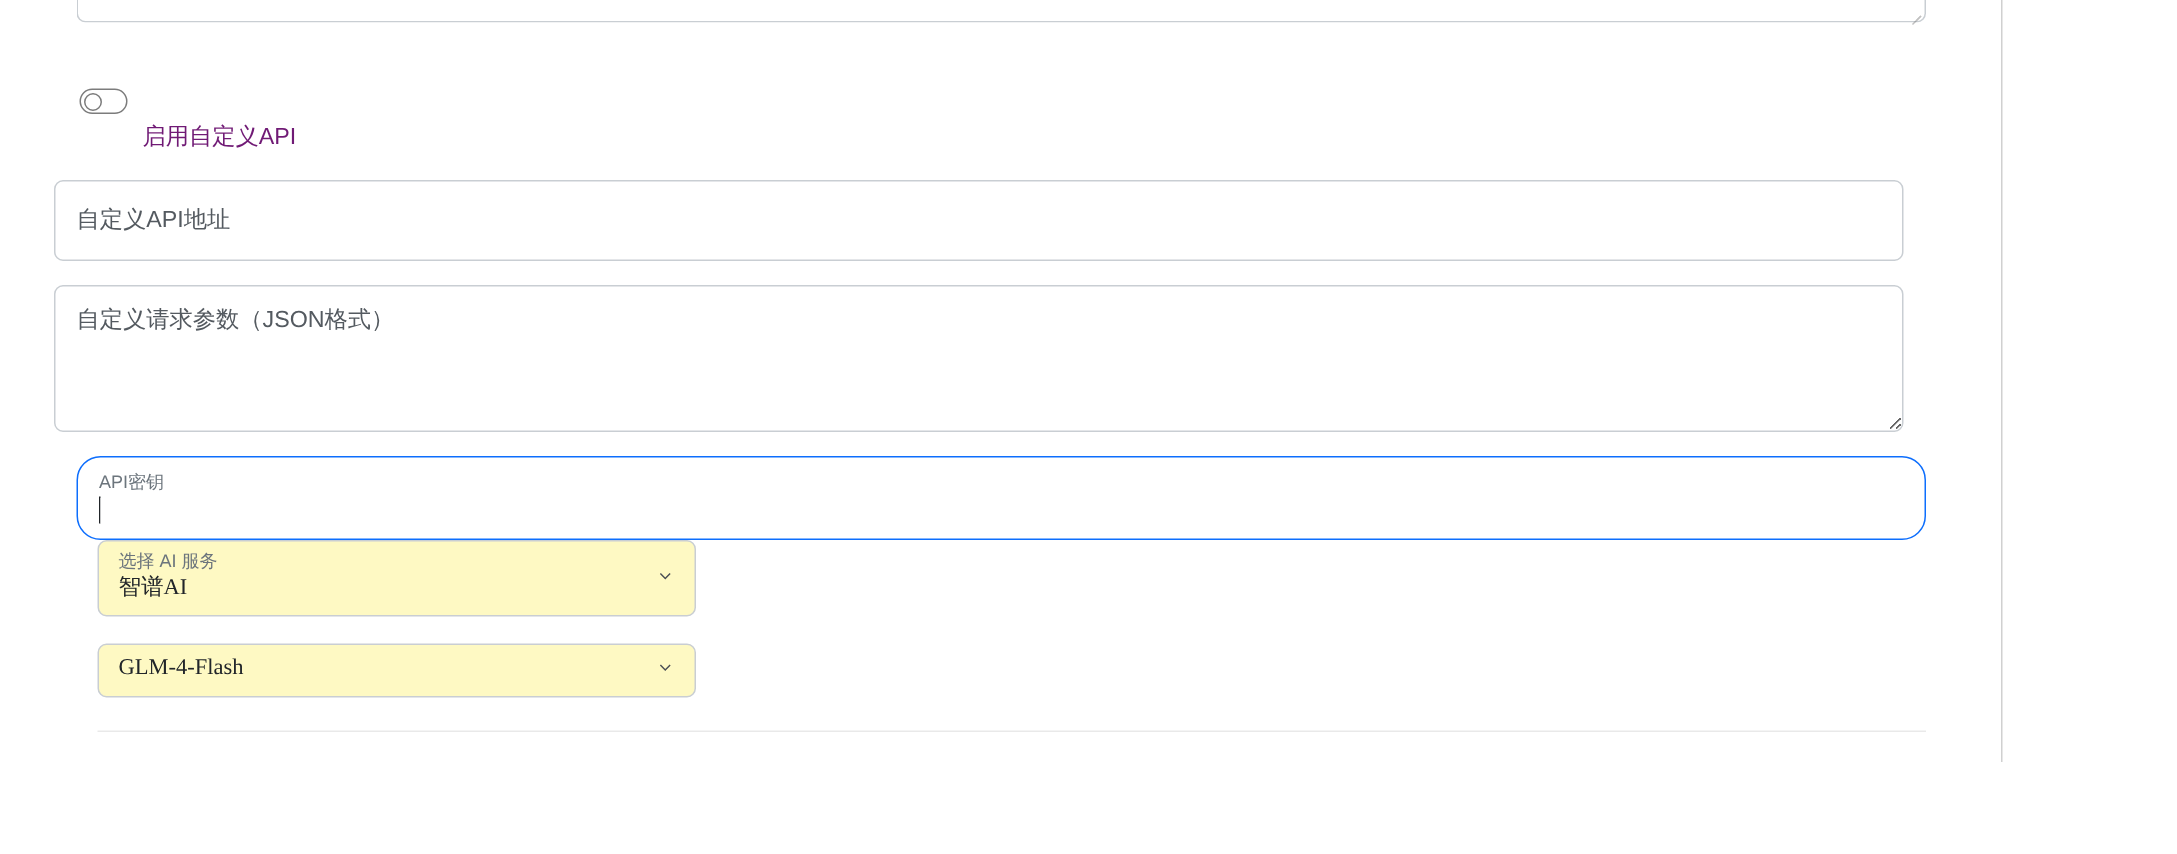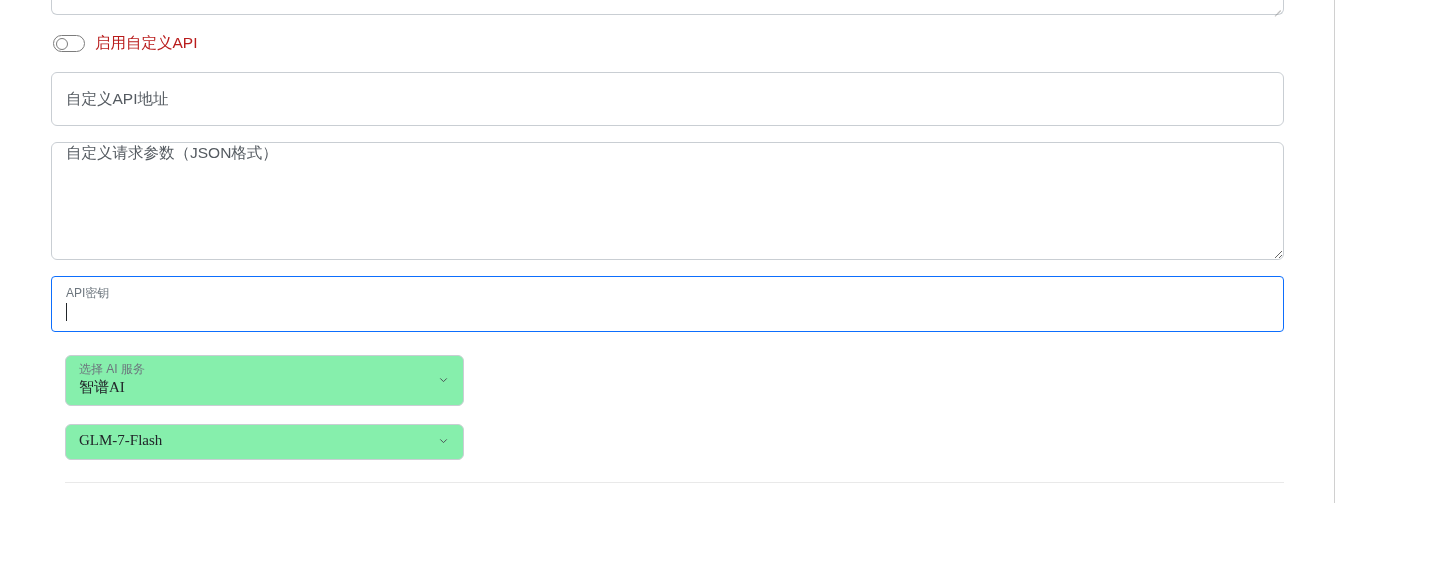--- a/index.html
+++ b/index.html
@@ -73,47 +73,48 @@
       left: 2px;
       top: 1.5px;
       width: 12px;
       height: 12px;
       border: 1px solid #7c7c7c;
       border-radius: 50%;
       background: #fff;
     }
     .toggle-label {
       font-size: 15.5px;
-      color: #b91c1c;
+      color: #701a75;
+      margin-top: 48px;
     }
     .text-input, .textarea-input {
       display: block;
-      margin: 0 50px 16px 51px;
+      margin: 0 50px 16px 36px;
       width: calc(100% - 101px);
       border: 1px solid #c9ced3;
       border-radius: 6px;
       padding: 17px 14px;
       font-size: 15.5px;
       color: #be185d;
       font-family: inherit;
       outline: none;
     }
     .text-input::placeholder, .textarea-input::placeholder {
       color: #545a60;
       opacity: 1;
     }
     .textarea-input {
-      height: 118px;
+      height: 98px;
       resize: both;
-      padding-top: 0;
+      padding-top: 12px;
     }
     .api-key-wrapper {
-      margin: 0 50px 23px 51px;
+      margin: 0 50px 0 51px;
       border: 1.5px solid #0d6efd;
-      border-radius: 4px;
+      border-radius: 16px;
       padding: 8px 14px 10px 14px;
       position: relative;
     }
     .api-key-label {
       font-size: 12px;
       color: #6c757d;
       display: block;
       margin-bottom: 1px;
     }
     .api-key-input {
@@ -132,21 +133,21 @@
       vertical-align: middle;
     }
     .select-wrapper {
       margin: 0 0 18px 65px;
       width: 399px;
       border: 1px solid #c9ced3;
       border-radius: 6px;
       padding: 6px 36px 8px 13px;
       position: relative;
       cursor: pointer;
-      background: #86efac;
+      background: #fef9c3;
     }
     .select-label {
       font-size: 12px;
       color: #6c757d;
       display: block;
       line-height: 1.3;
     }
     .select-value {
       font-size: 15px;
       color: #212529;
@@ -207,21 +208,21 @@
     <span class="select-value">智谱AI</span>
     <span class="select-chevron">
       <svg viewBox="0 0 24 24">
           <polyline points="6 9 12 15 18 9"></polyline>
         </svg>
     </span>
   </div>
 
 
   <div class="select-wrapper">
-    <span class="select-value">GLM-7-Flash</span>
+    <span class="select-value">GLM-4-Flash</span>
     <span class="select-chevron">
       <svg viewBox="0 0 24 24">
           <polyline points="6 9 12 15 18 9"></polyline>
         </svg>
     </span>
   </div>
 
   <hr class="hr-line">
 
 </div>

